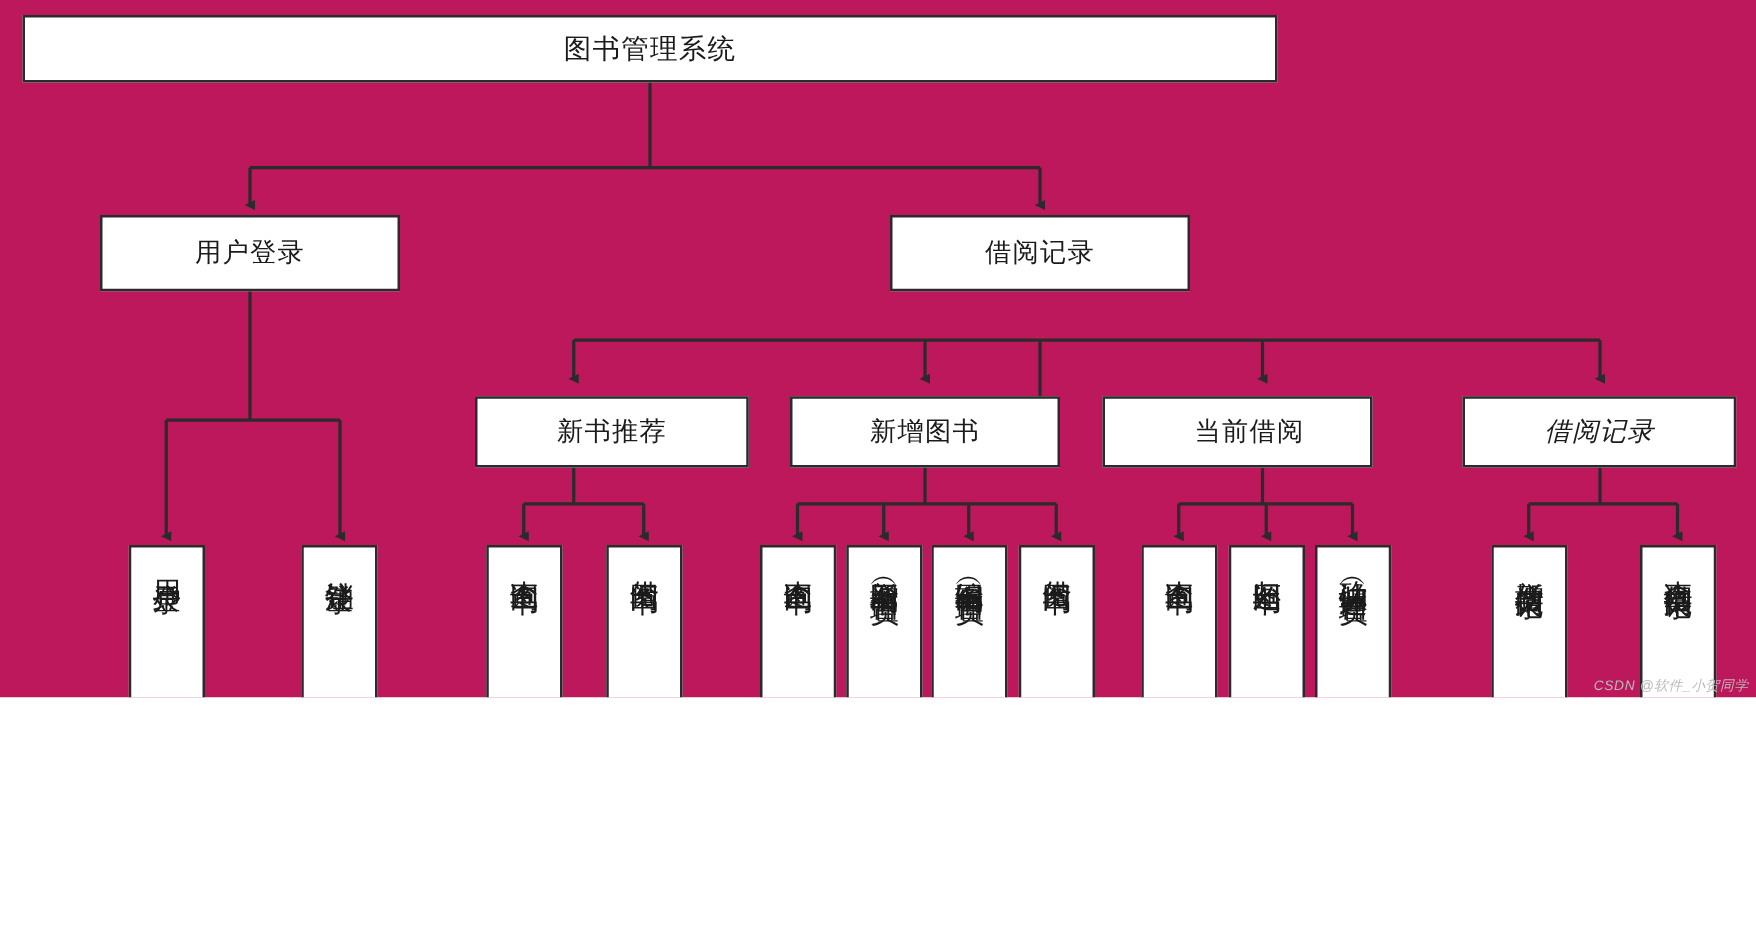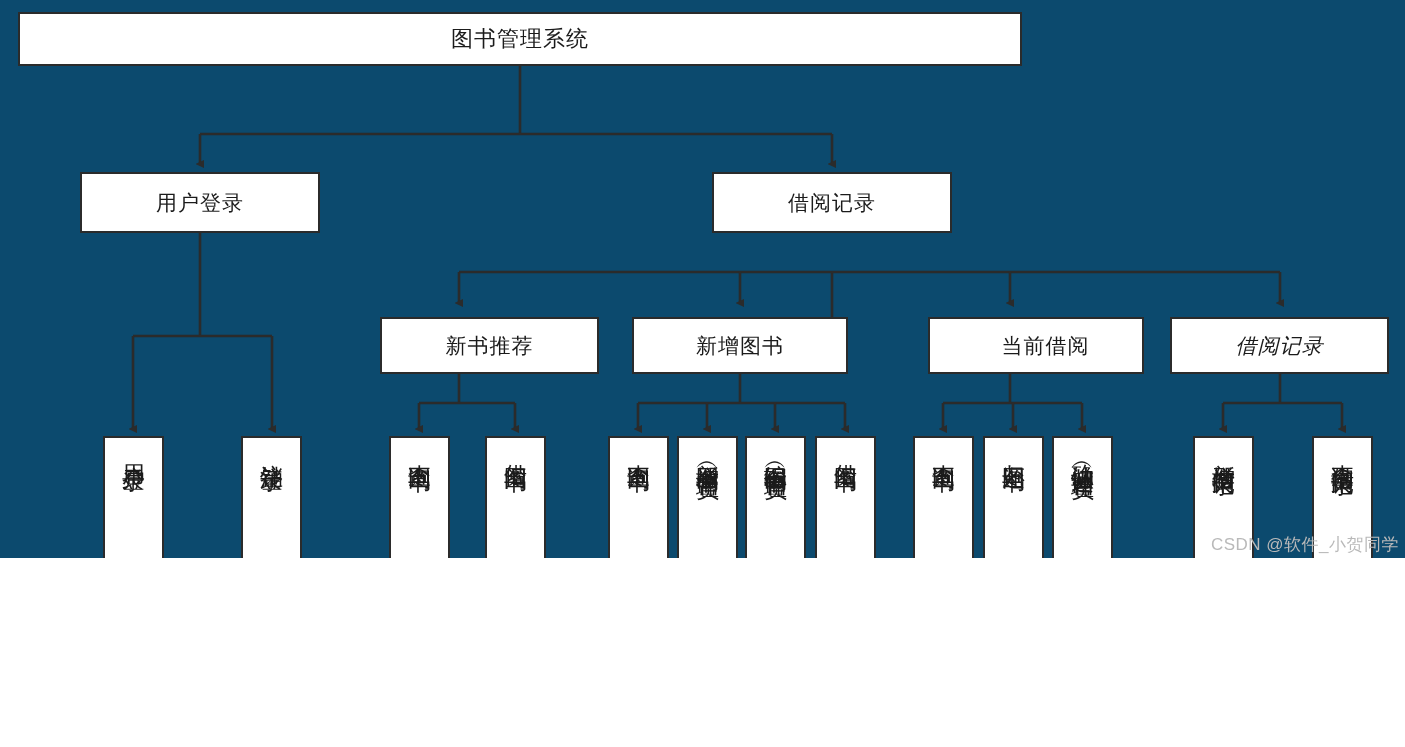--- a/index.html
+++ b/index.html
@@ -7,21 +7,21 @@
     padding: 0;
     background: #ffffff;
   }
   body {
     font-family: "Liberation Sans", "DejaVu Sans", sans-serif;
   }
   #canvas {
     position: relative;
     width: 1405px;
     height: 558px;
-    background: #0c4a6e;
+    background: #be185d;
     overflow: hidden;
   }
   .node {
     position: absolute;
     box-sizing: border-box;
     border: 2px solid #2b2b2b;
     background: #ffffff;
     display: flex;
     align-items: center;
     justify-content: center;
@@ -61,24 +61,25 @@
     left: 0;
     top: 0;
     width: 1405px;
     height: 747px;
     pointer-events: none;
   }
   .watermark {
     position: absolute;
     right: 6px;
     bottom: 2px;
-    font-size: 17px;
+    font-size: 11px;
     color: #b9b9b9;
     white-space: nowrap;
     letter-spacing: 0.5px;
+    font-style: italic;
   }
 </style>
 </head>
 <body>
 
 <div id="canvas">
 
   <svg class="wires" viewBox="0 0 1405 747">
     <defs>
       <marker id="arrowhead" markerWidth="9" markerHeight="9" refX="4.5" refY="4.5" orient="auto" markerUnits="userSpaceOnUse">
@@ -145,21 +146,21 @@
   </div>
 
   <div class="node node-h" style="left:380px; top:317px; width:219px; height:57px;">
     <span>新书推荐</span>
   </div>
 
   <div class="node node-h" style="left:632px; top:317px; width:216px; height:57px;">
     <span>新增图书</span>
   </div>
 
-  <div class="node node-h" style="left:928px; top:317px; width:216px; height:57px;padding-left:19px;">
+  <div class="node node-h" style="left:882px; top:317px; width:216px; height:57px;padding-left:19px;">
     <span>当前借阅</span>
   </div>
 
   <div class="node node-h" style="left:1170px; top:317px; width:219px; height:57px;font-style:italic;">
     <span>借阅记录</span>
   </div>
 
   <div class="leaf" style="left:103px; top:436px; width:61px; height:300px;">
     <span class="vtext">用户登录</span>
   </div>

